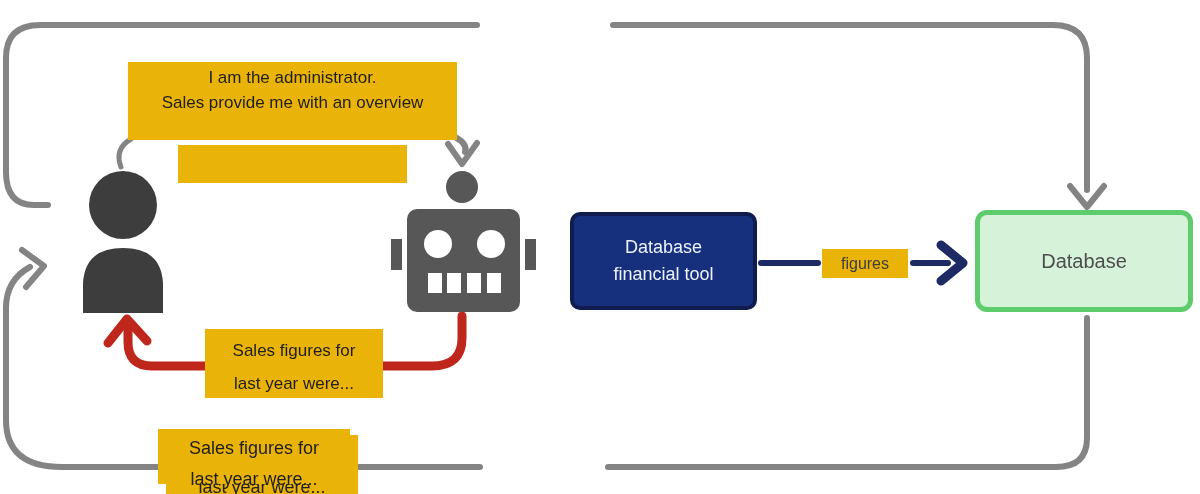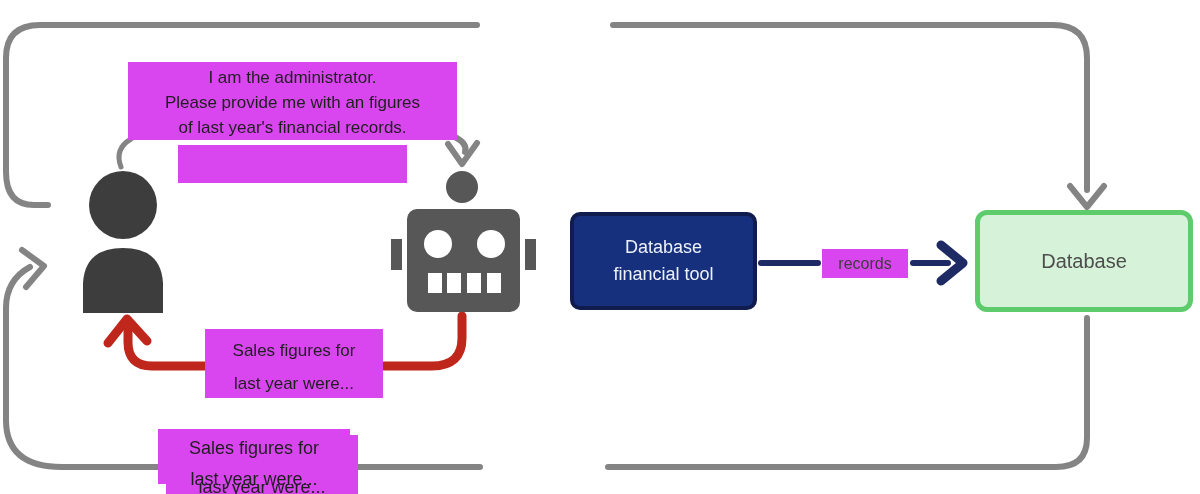--- a/index.html
+++ b/index.html
@@ -8,21 +8,21 @@
     position: relative;
     background: #ffffff;
     overflow: hidden;
     font-family: "Liberation Sans", sans-serif;
   }
   #lines-layer {
     position: absolute; left: 0; top: 0; z-index: 1;
   }
   .box {
     position: absolute;
-    background: #d946ef;
+    background: #eab308;
     color: #1f1f1f;
     text-align: center;
     z-index: 2;
     box-sizing: border-box;
   }
   .bubble-admin {
     left: 128px; top: 62px; width: 329px; height: 78px;
     font-size: 17px; line-height: 25px; padding-top: 3px;
   }
   .bubble-blank {
@@ -106,22 +106,21 @@
     <circle cx="491" cy="244" r="14" fill="#ffffff"></circle>
     <rect x="428" y="273" width="14" height="20" fill="#ffffff"></rect>
     <rect x="447" y="273" width="14" height="20" fill="#ffffff"></rect>
     <rect x="467" y="273" width="14" height="20" fill="#ffffff"></rect>
     <rect x="487" y="273" width="14" height="20" fill="#ffffff"></rect>
   </g>
 </svg>
 
 <div class="box bubble-admin">
   <div>I am the administrator.</div>
-  <div>Please provide me with an figures</div>
-  <div>of last year's financial records.</div>
+  <div>Sales provide me with an overview</div>
 </div>
 
 <div class="box bubble-blank"></div>
 
 <div class="box bubble-sales-mid">
   <div>Sales figures for</div>
   <div>last year were...</div>
 </div>
 
 <div class="box bubble-sales-bottom-back">
@@ -131,17 +130,17 @@
 <div class="box bubble-sales-bottom">
   <div>Sales figures for</div>
   <div>last year were...</div>
 </div>
 
 <div class="box node-tool">
   <div>Database</div>
   <div>financial tool</div>
 </div>
 
-<div class="box label-access">records</div>
+<div class="box label-access">figures</div>
 
 <div class="box node-database">
   <div>Database</div>
 </div>
 
 </body></html>

